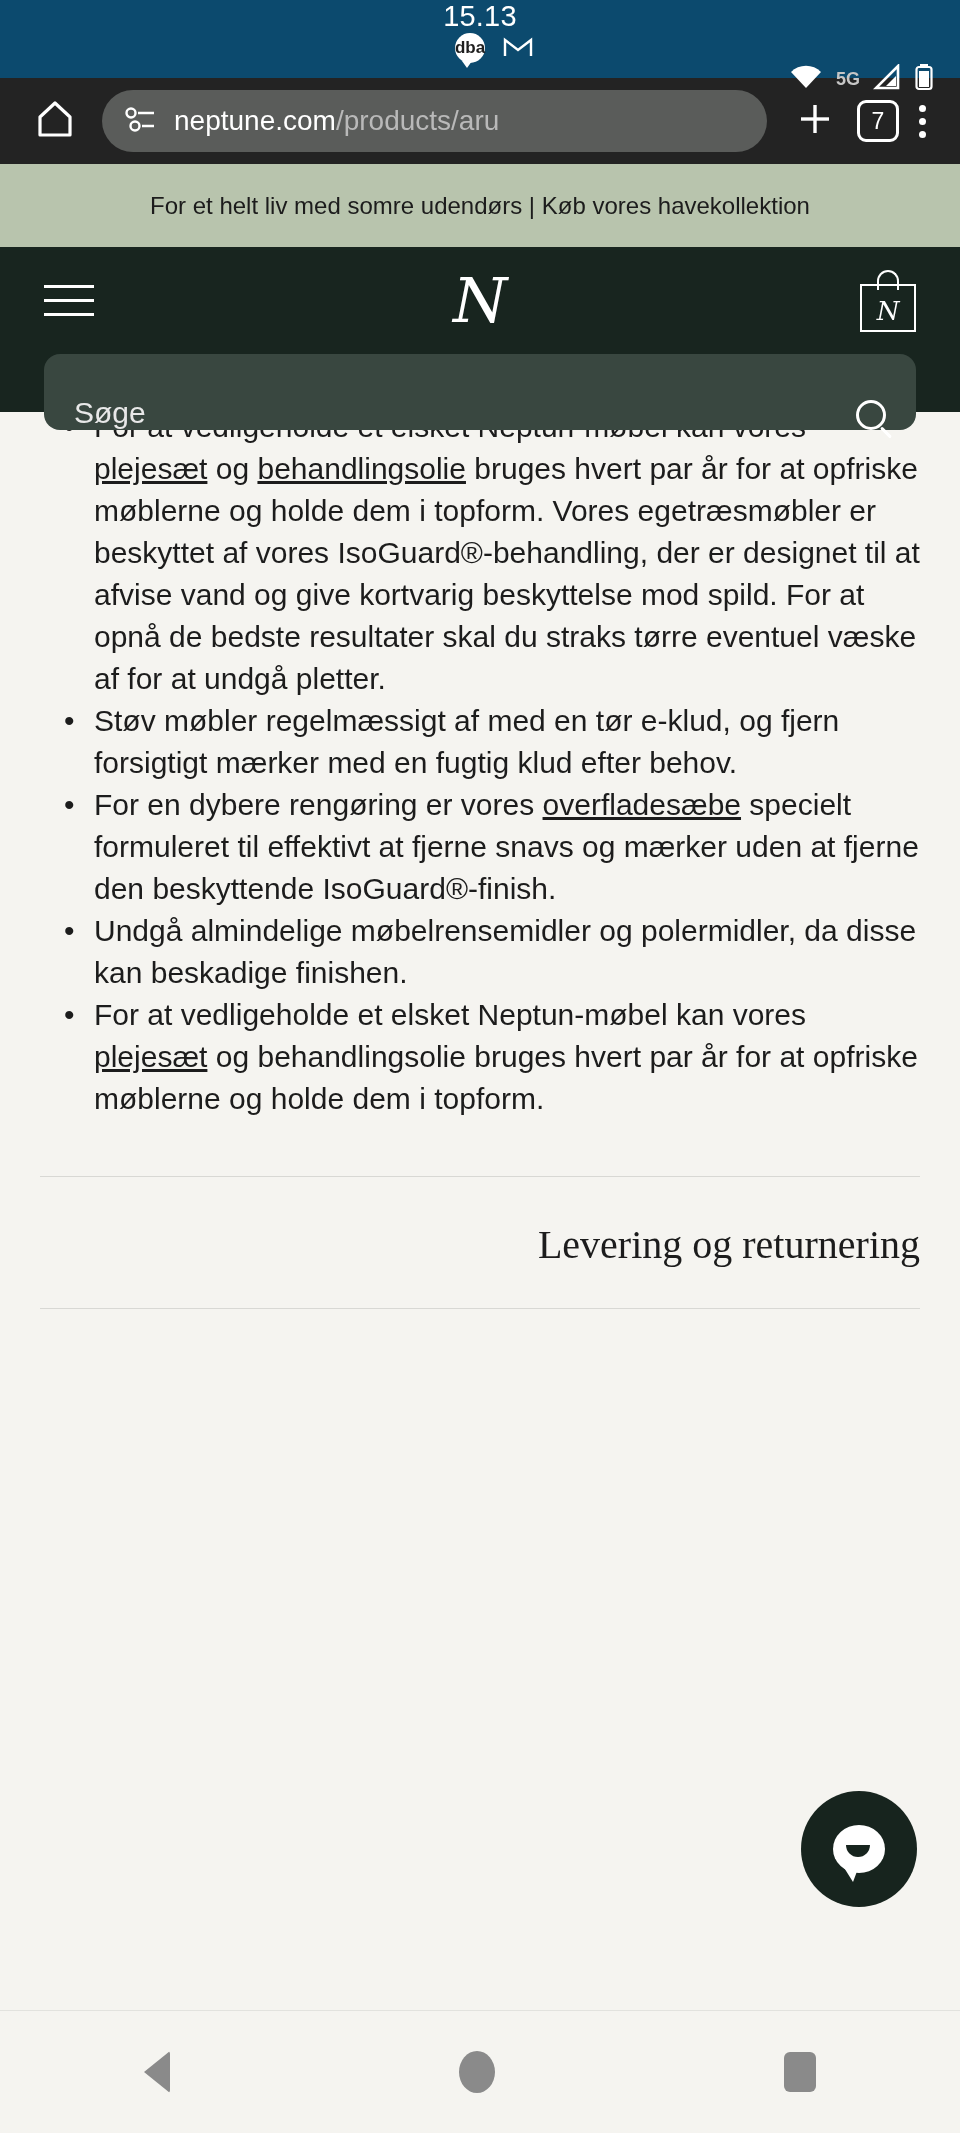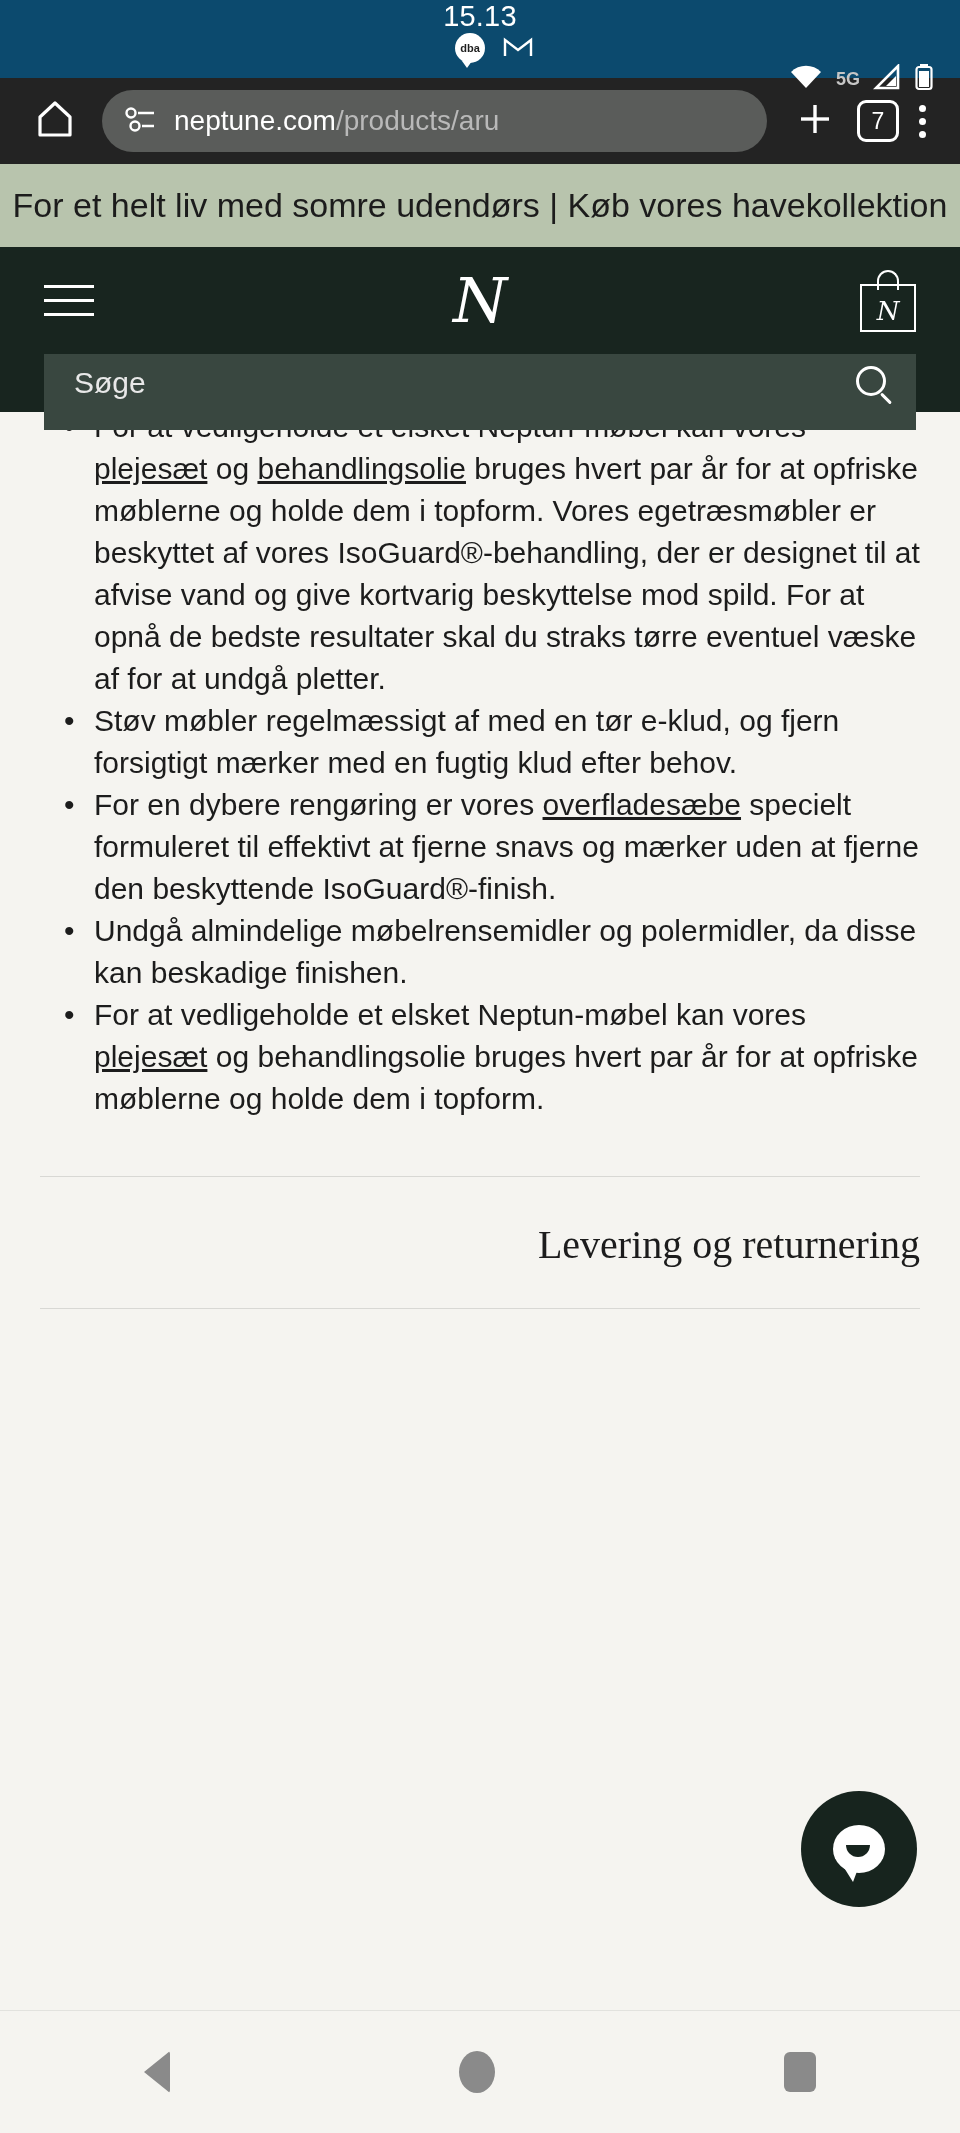--- a/index.html
+++ b/index.html
@@ -14,21 +14,21 @@
   
   .statusbar{
     height:78px; background:#0c4a6e; color:#fff;
     display:flex; align-items:center; padding:0 26px;flex-direction:column;
   }
   .status-time{ font-size:29px; letter-spacing:.2px; }
   .status-left-icons{ display:flex; align-items:center; gap:18px; margin-left:28px; }
   .status-right{ margin-left:auto; display:flex; align-items:center; gap:13px; }
   .icon-dba{
     width:30px;height:30px;border-radius:50%;background:#fff;color:#1f1f1f;
-    font-size:11px;font-weight:bold;display:flex;align-items:center;justify-content:center;
+    font-size:17px;font-weight:bold;display:flex;align-items:center;justify-content:center;
     position:relative;
   }
   .icon-dba:after{
     content:""; position:absolute; bottom:-5px; left:7px;
     border-left:5px solid transparent; border-right:5px solid transparent;
     border-top:7px solid #fff;
   }
   .five-g{ font-size:18px; color:#c6c6c6; font-weight:600; }
 
   
@@ -50,21 +50,21 @@
     display:flex;align-items:center;justify-content:center;
     font-size:23px;color:#fff;font-weight:500;
   }
   .kebab{ display:flex;flex-direction:column;gap:6px;padding:0 12px; }
   .kebab span{ width:7px;height:7px;border-radius:50%;background:#fff;display:block; }
 
   
   .promo{
     height:83px; background:#b8c4ad; color:#1c1c1c;
     display:flex; align-items:center; justify-content:center;
-    font-size:34px;
+    font-size:24px;
   }
 
   
   .siteheader{
     position:absolute; left:0; right:0; top:247px; height:165px;
     background:#18251f; z-index:5;
   }
   .siteheader-top{
     height:107px; display:flex; align-items:center;
     padding:0 44px; position:relative;
@@ -86,22 +86,22 @@
     border:2.5px solid #fff; border-bottom:none;
     border-radius:11px 11px 0 0;
   }
   .bag-n{
     position:absolute; bottom:8px; left:0; width:56px; text-align:center;
     font-family:"DejaVu Serif", serif; font-style:italic;
     font-size:26px; color:#fff; line-height:1;
   }
   .searchwrap{ padding:0 44px; }
   .searchbox{
-    height:76px; background:#394740; border-radius:0;
-    display:flex; align-items:flex-start; padding:12px 30px;
+    height:76px; background:#394740; border-radius:16px;
+    display:flex; align-items:flex-end; padding:0 30px;
   }
   .searchbox .ph{ font-size:30px; color:#e8e8e8; flex:1; }
   .mag{
     width:30px;height:30px;border:3px solid #fff;border-radius:50%;
     position:relative;
   }
   .mag:after{
     content:""; position:absolute; right:-10px; bottom:-7px;
     width:14px;height:3px;background:#fff;
     transform:rotate(45deg); border-radius:2px;

